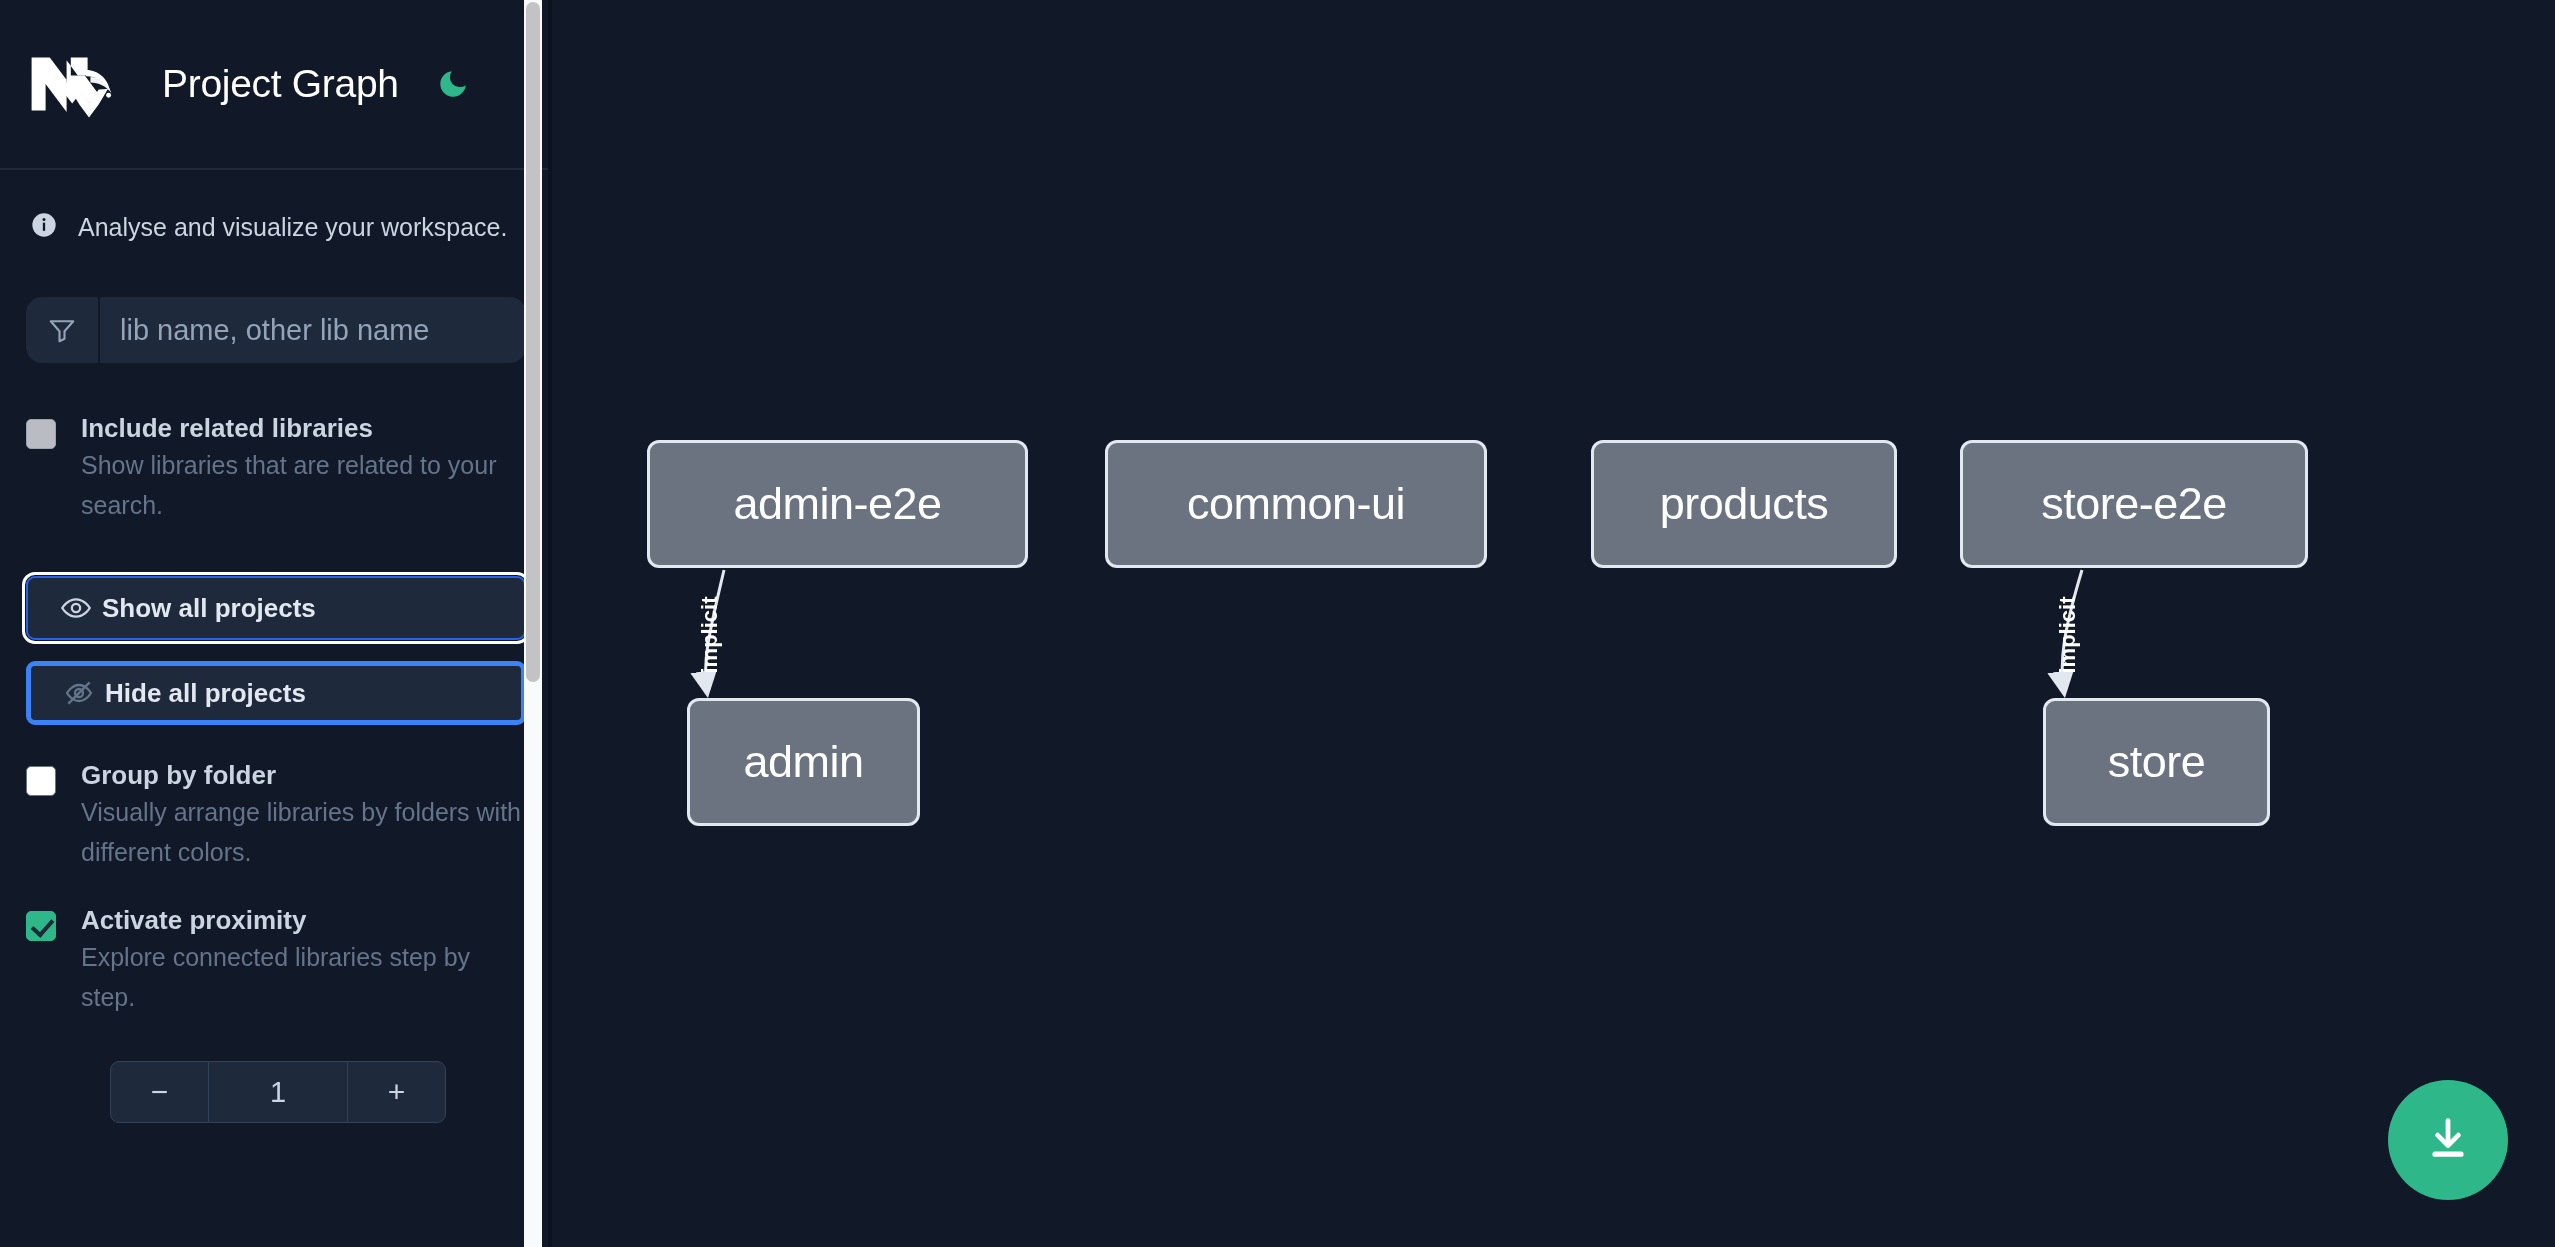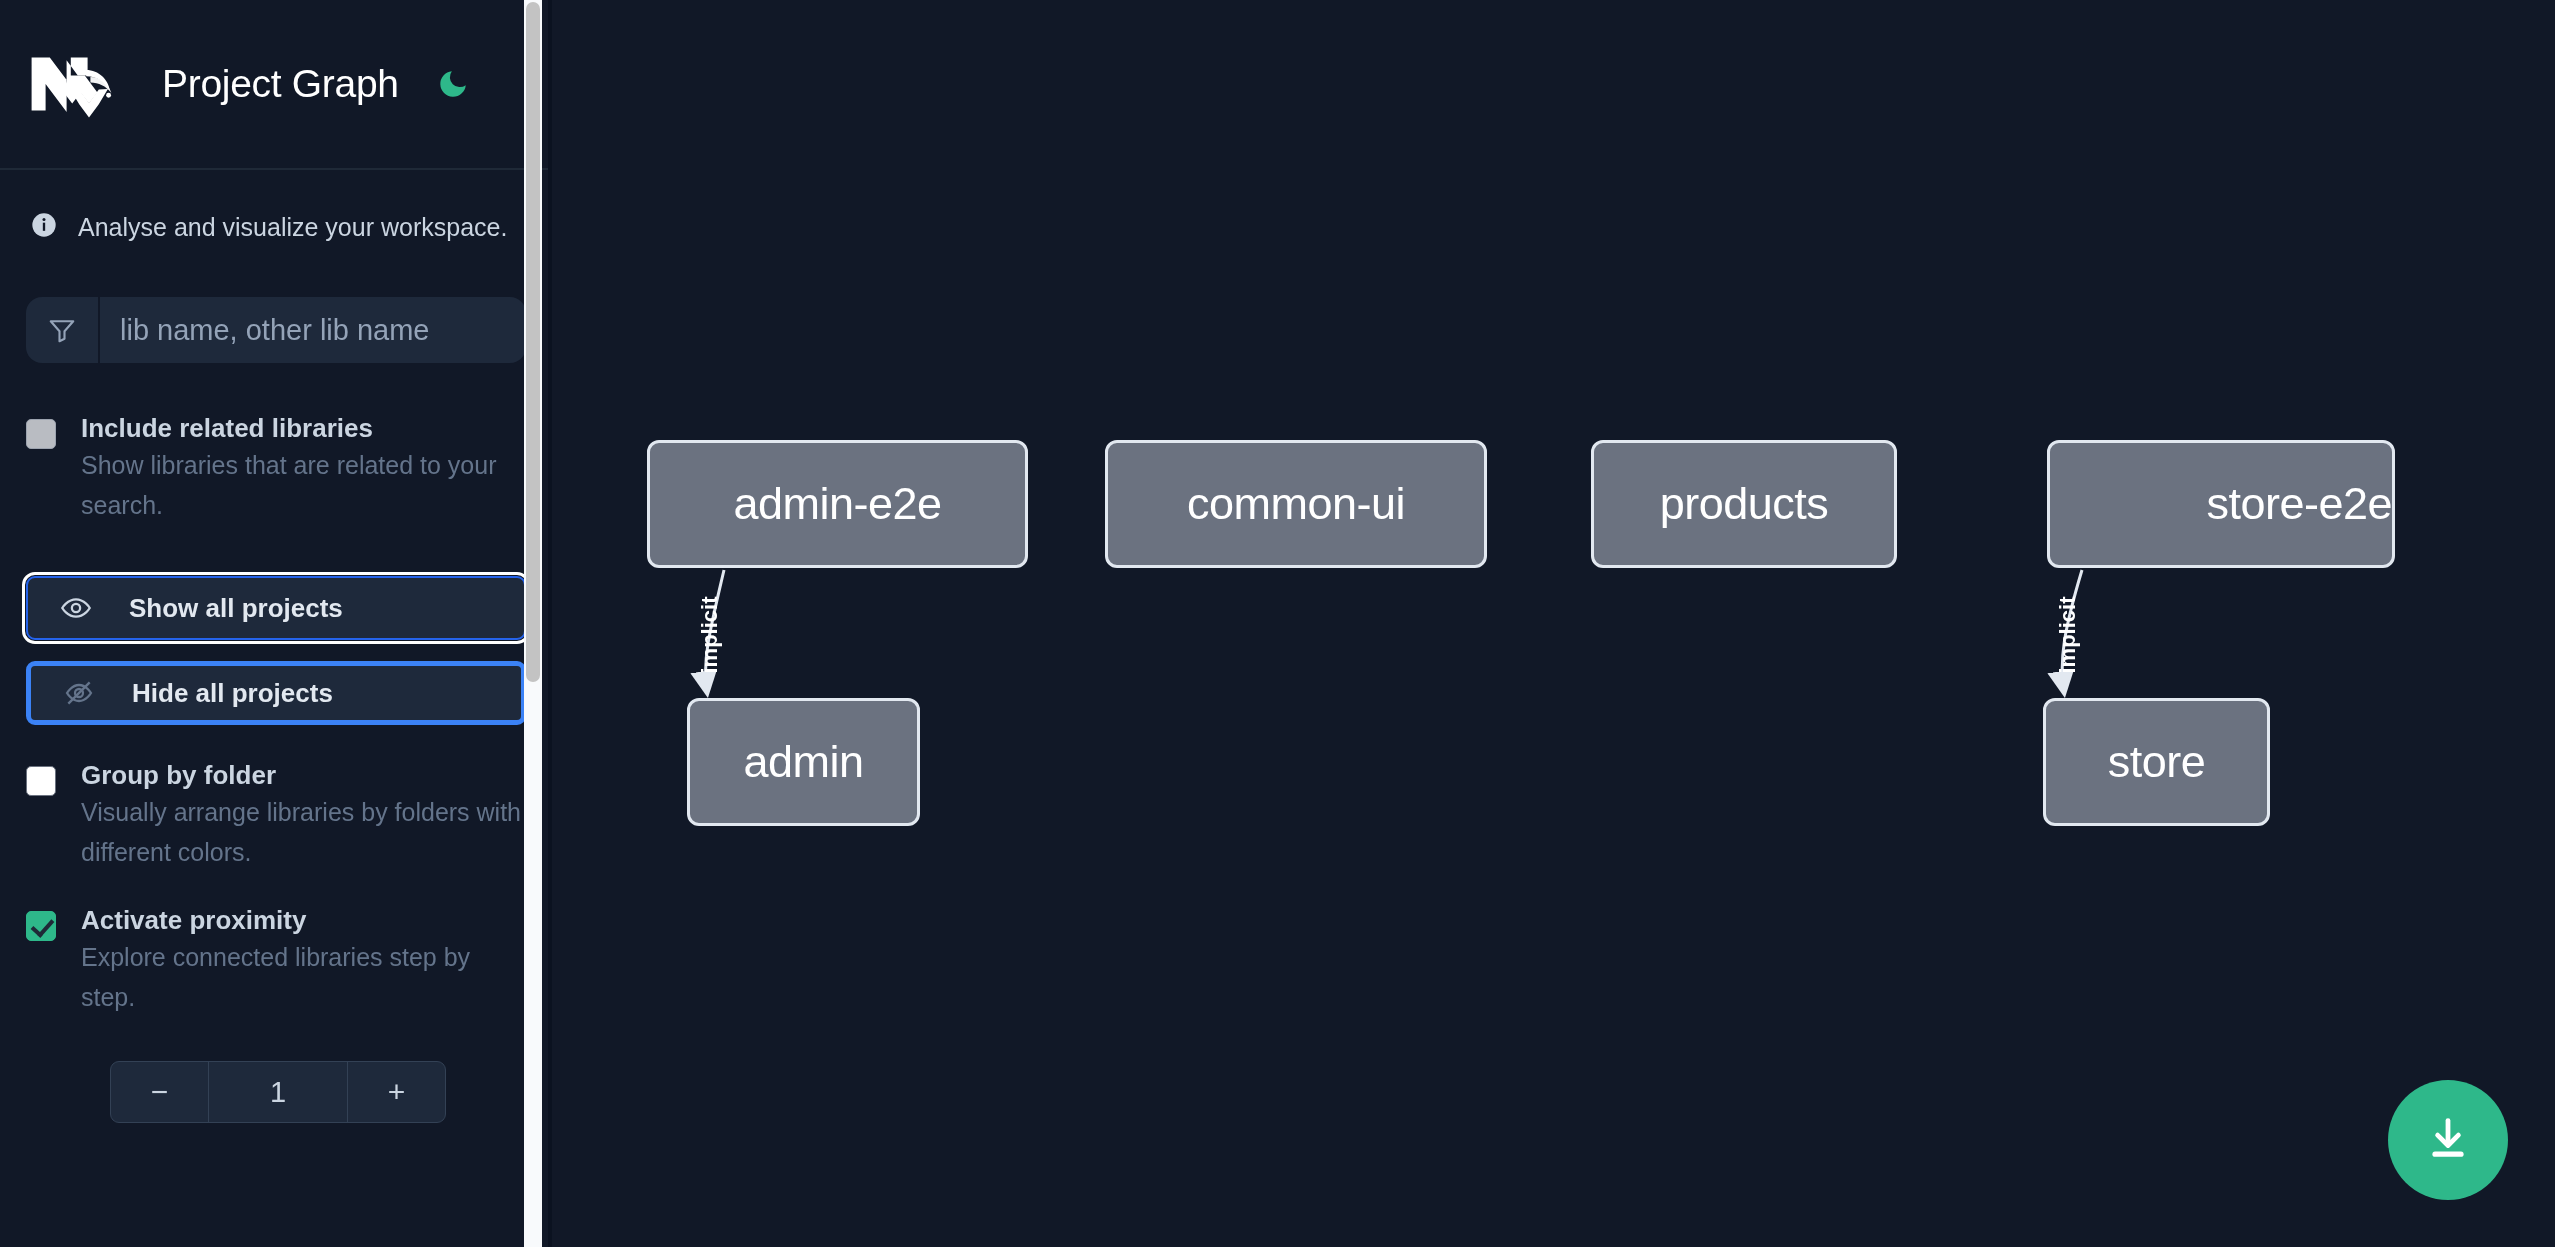--- a/index.html
+++ b/index.html
@@ -163,21 +163,20 @@
     border-radius: 9px;
     cursor: pointer;
     padding-left: 32px;
   }
   .btn.outlined { border: 5px solid #3b82f6; }
   .btn-icon { width: 42px; display: flex; align-items: center; flex: 0 0 42px; }
   .btn-label {
     color: #e2e8f0;
     font-size: 26px;
     font-weight: bold;
-    margin-left: 27px;
     white-space: nowrap;
   }
   .btn.focused {
     border: 2px solid #2563eb;
     outline: 3px solid #ffffff;
     outline-offset: 1px;
   }
   .btn-gap { height: 21px; }
   .btn-top-gap { height: 51px; }
 
@@ -408,21 +407,21 @@
 
     <div class="node-box" style="left:95px;  top:440px; width:381px; height:128px;">
       <span class="node-label">admin-e2e</span>
     </div>
     <div class="node-box" style="left:553px; top:440px; width:382px; height:128px;">
       <span class="node-label">common-ui</span>
     </div>
     <div class="node-box" style="left:1039px; top:440px; width:306px; height:128px;">
       <span class="node-label">products</span>
     </div>
-    <div class="node-box" style="left:1495px; top:440px; width:348px; height:128px;justify-content:flex-end;">
+    <div class="node-box" style="left:1408px; top:440px; width:348px; height:128px;">
       <span class="node-label">store-e2e</span>
     </div>
     <div class="node-box" style="left:135px; top:698px; width:233px; height:128px;">
       <span class="node-label">admin</span>
     </div>
     <div class="node-box" style="left:1491px; top:698px; width:227px; height:128px;">
       <span class="node-label">store</span>
     </div>
 
     <span class="edge-label" style="left:119px; top:622px; transform:rotate(-90deg);">implicit</span>

